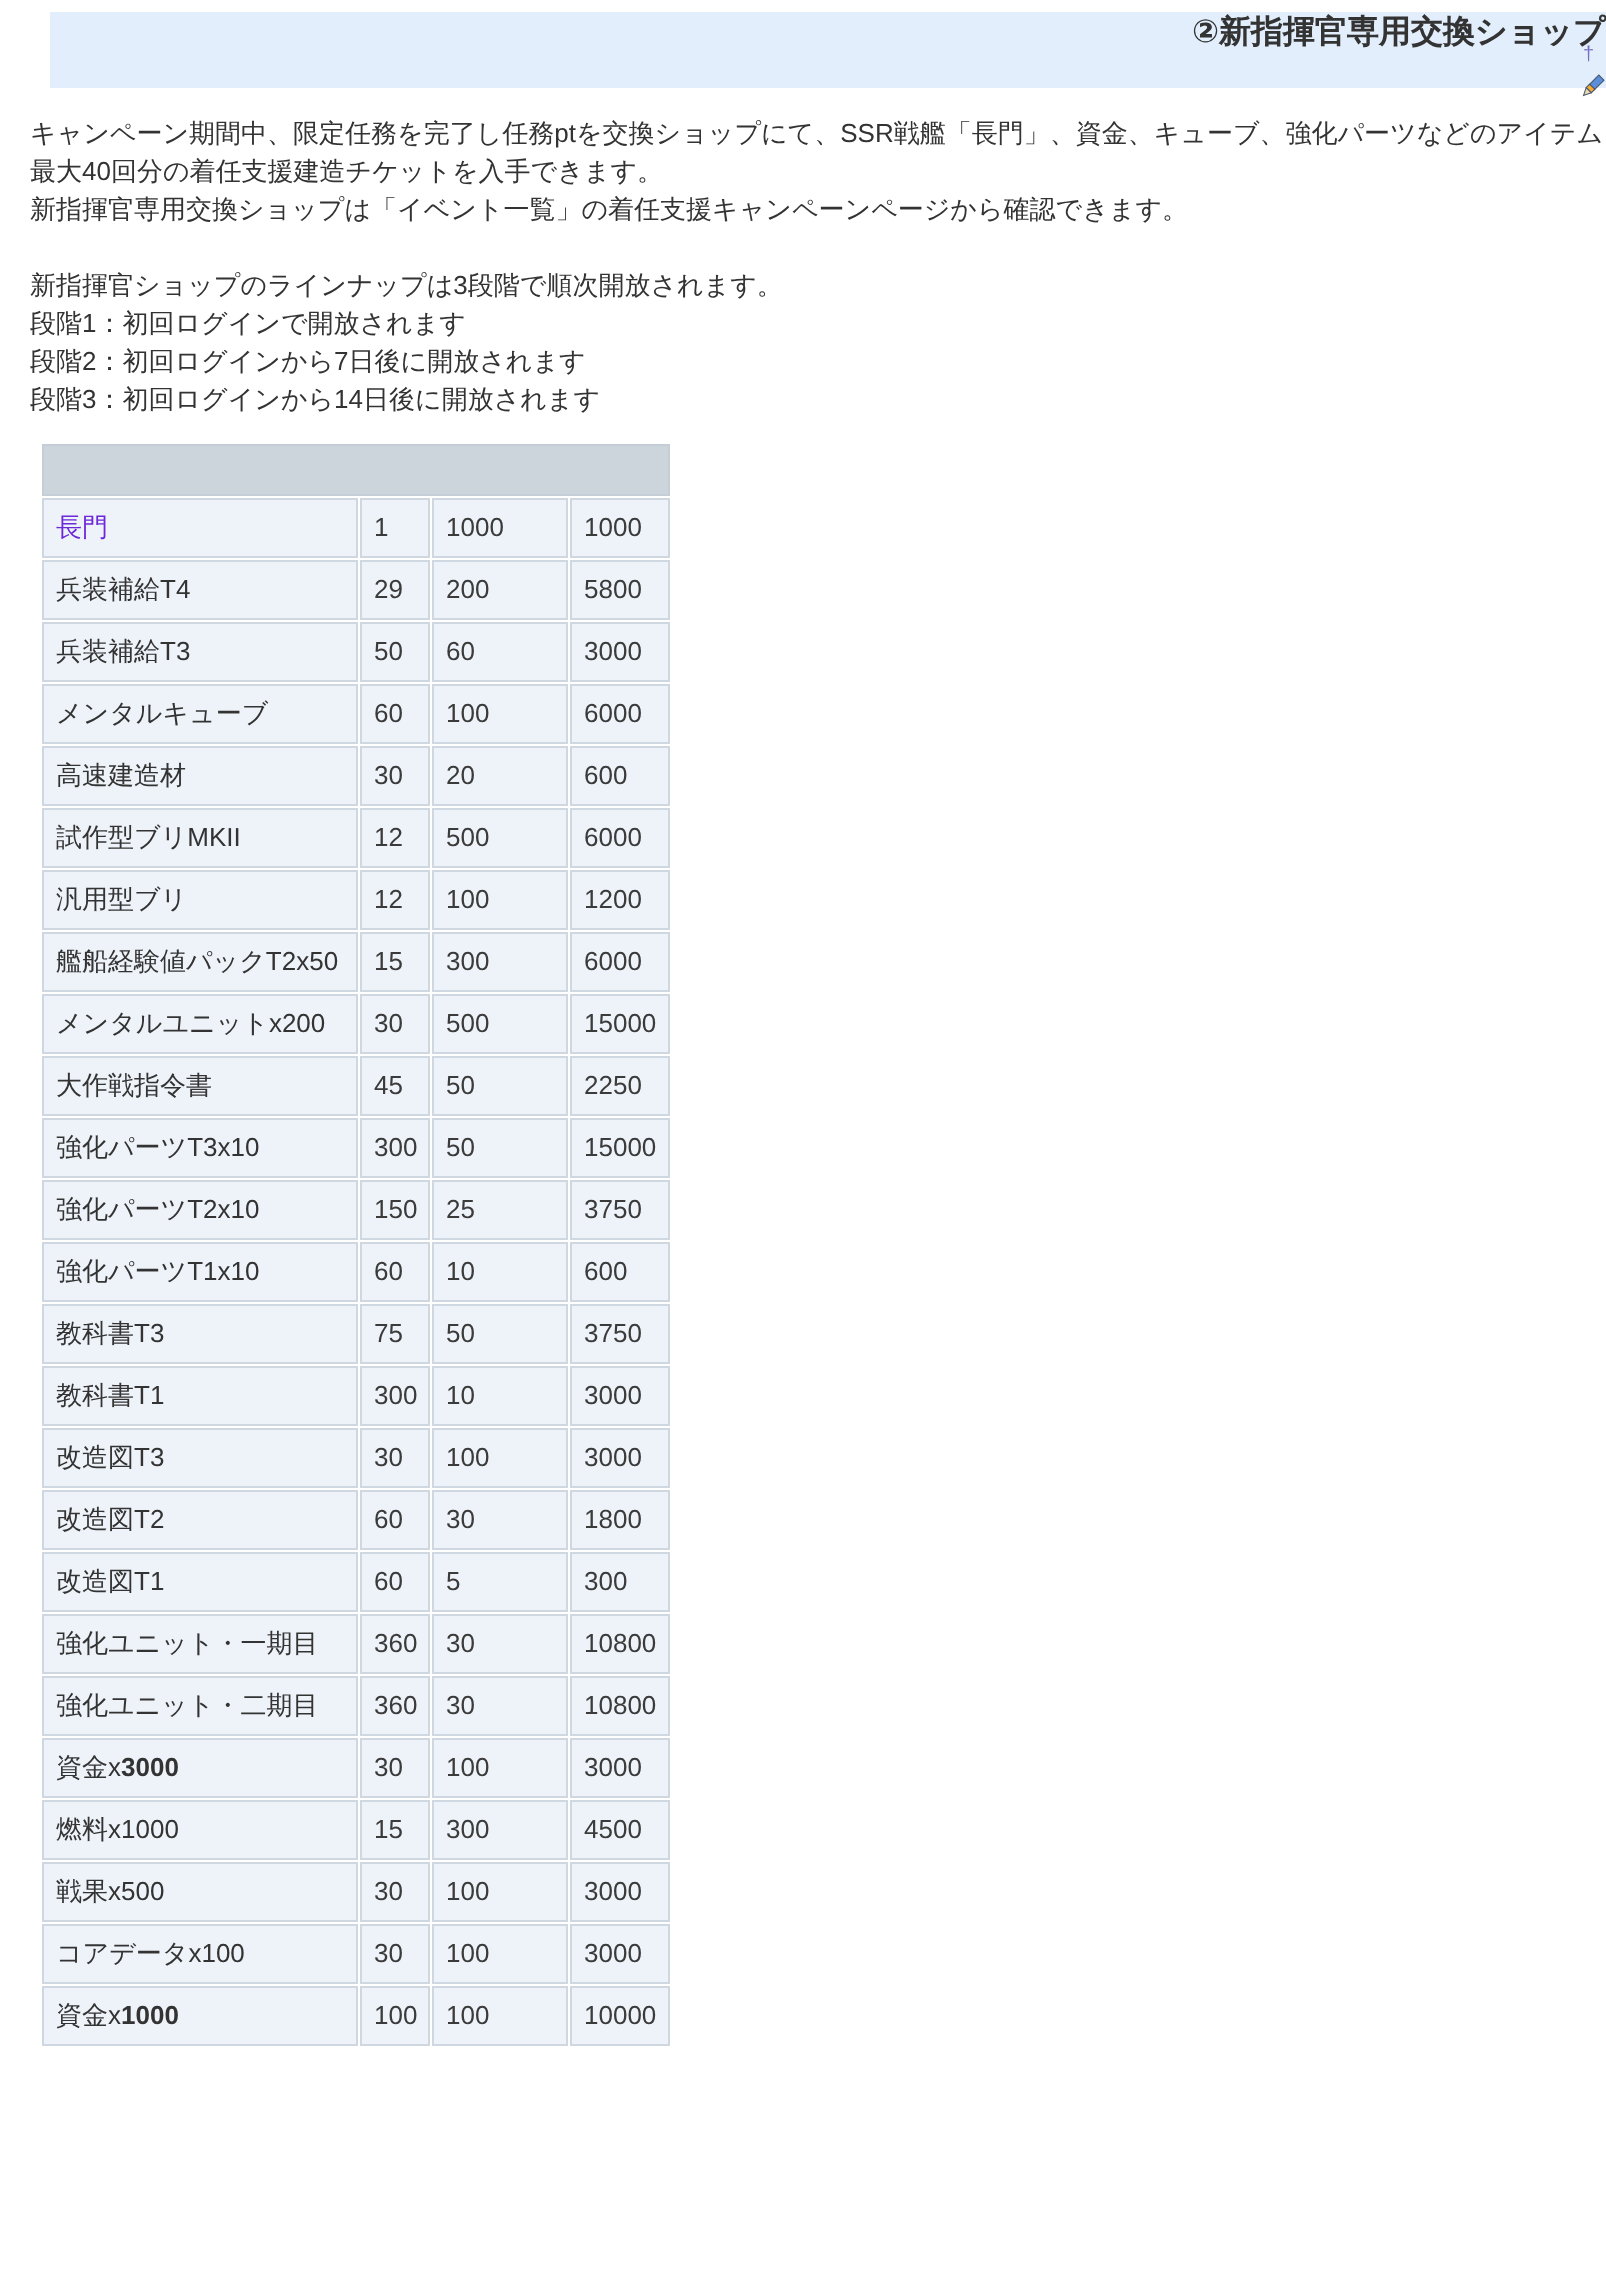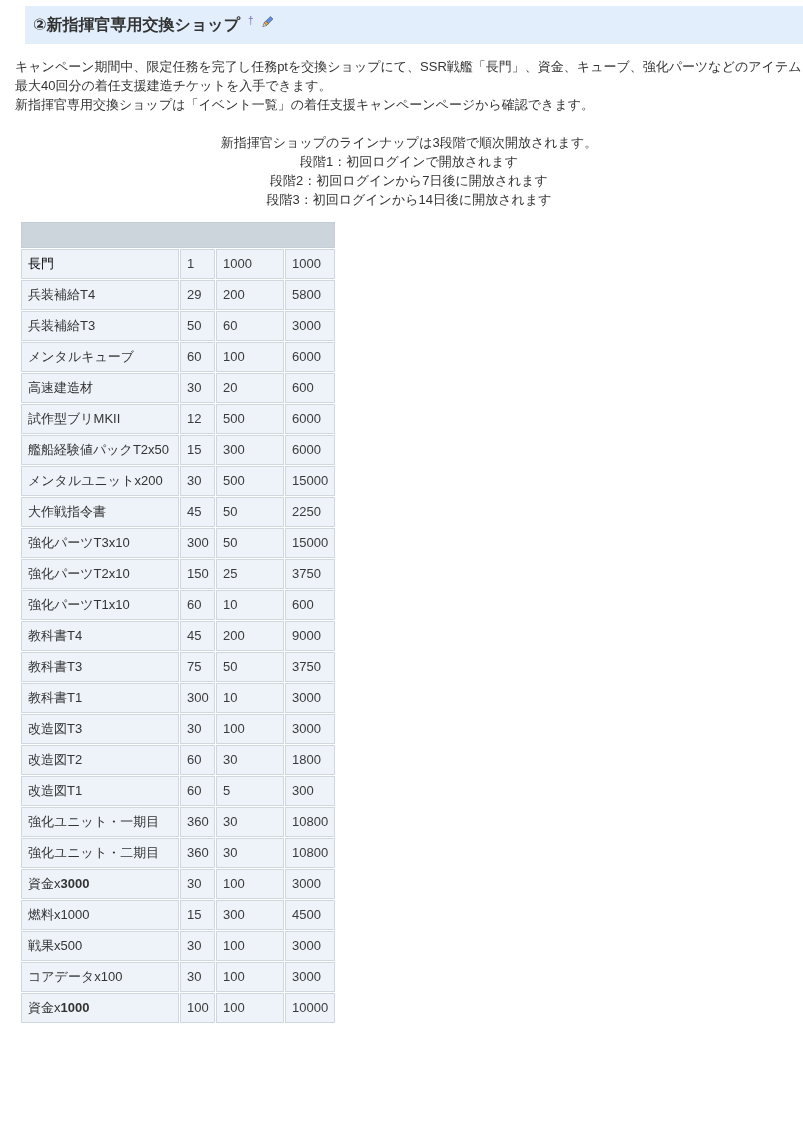--- a/index.html
+++ b/index.html
@@ -7,34 +7,35 @@
     width:803px;height:1138px;overflow:hidden;background:#ffffff;
     font-family:"Liberation Sans","DejaVu Sans",sans-serif;
     color:#333333;font-size:13px;
   }
   .page{padding:0 0 0 15px;}
   
   .heading{
     margin:6px 0 0 10px;
     background:#e2eefb;
     height:38px;
-    display:flex;align-items:center;
+    display:flex;align-items:flex-end;
     padding-left:8px;
     white-space:nowrap;
+    flex-direction:column;
   }
   .heading .htext{font-size:16px;font-weight:bold;color:#333;}
   .heading .anchor{
     font-size:10px;color:#7a6fbf;margin:0 6px 0 8px;
     position:relative;top:-5px;
   }
   .heading .editicon{display:inline-block;position:relative;top:-2px;cursor:pointer;}
   
   .textblock{line-height:19px;white-space:nowrap;}
   .intro{margin-top:13px;}
-  .stages{margin-top:19px;text-align:center;}
+  .stages{margin-top:19px;}
   
   table.shop{
     margin:12px 0 0 5px;
     border-collapse:separate;
     border-spacing:1px;
     table-layout:fixed;
     width:312px;
     background:#ffffff;
   }
   table.shop th{
@@ -47,21 +48,21 @@
     background:#eef3f9;
     border:1px solid #cfd7e0;
     padding:6px 6px;
     font-size:13px;
     line-height:16px;
     overflow:hidden;
     white-space:nowrap;
     color:#333;
   }
   table.shop td.num{color:#3b3b3b;}
-  a.itemlink{color:#000000;text-decoration:none;cursor:pointer;}
+  a.itemlink{color:#6d28d9;text-decoration:none;cursor:pointer;}
 </style>
 </head>
 <body>
 
 <div class="page">
 
   <div class="heading">
     <span class="htext">②新指揮官専用交換ショップ</span>
     <span class="anchor">†</span>
     <span class="editicon">
@@ -131,20 +132,26 @@
           <td class="num">20</td>
           <td class="num">600</td>
         </tr>
         <tr>
           <td><span>試作型ブリMKII</span></td>
           <td class="num">12</td>
           <td class="num">500</td>
           <td class="num">6000</td>
         </tr>
         <tr>
+          <td><span>汎用型ブリ</span></td>
+          <td class="num">12</td>
+          <td class="num">100</td>
+          <td class="num">1200</td>
+        </tr>
+        <tr>
           <td><span>艦船経験値パックT2x50</span></td>
           <td class="num">15</td>
           <td class="num">300</td>
           <td class="num">6000</td>
         </tr>
         <tr>
           <td><span>メンタルユニットx200</span></td>
           <td class="num">30</td>
           <td class="num">500</td>
           <td class="num">15000</td>
@@ -167,26 +174,20 @@
           <td class="num">25</td>
           <td class="num">3750</td>
         </tr>
         <tr>
           <td><span>強化パーツT1x10</span></td>
           <td class="num">60</td>
           <td class="num">10</td>
           <td class="num">600</td>
         </tr>
         <tr>
-          <td><span>教科書T4</span></td>
-          <td class="num">45</td>
-          <td class="num">200</td>
-          <td class="num">9000</td>
-        </tr>
-        <tr>
           <td><span>教科書T3</span></td>
           <td class="num">75</td>
           <td class="num">50</td>
           <td class="num">3750</td>
         </tr>
         <tr>
           <td><span>教科書T1</span></td>
           <td class="num">300</td>
           <td class="num">10</td>
           <td class="num">3000</td>

